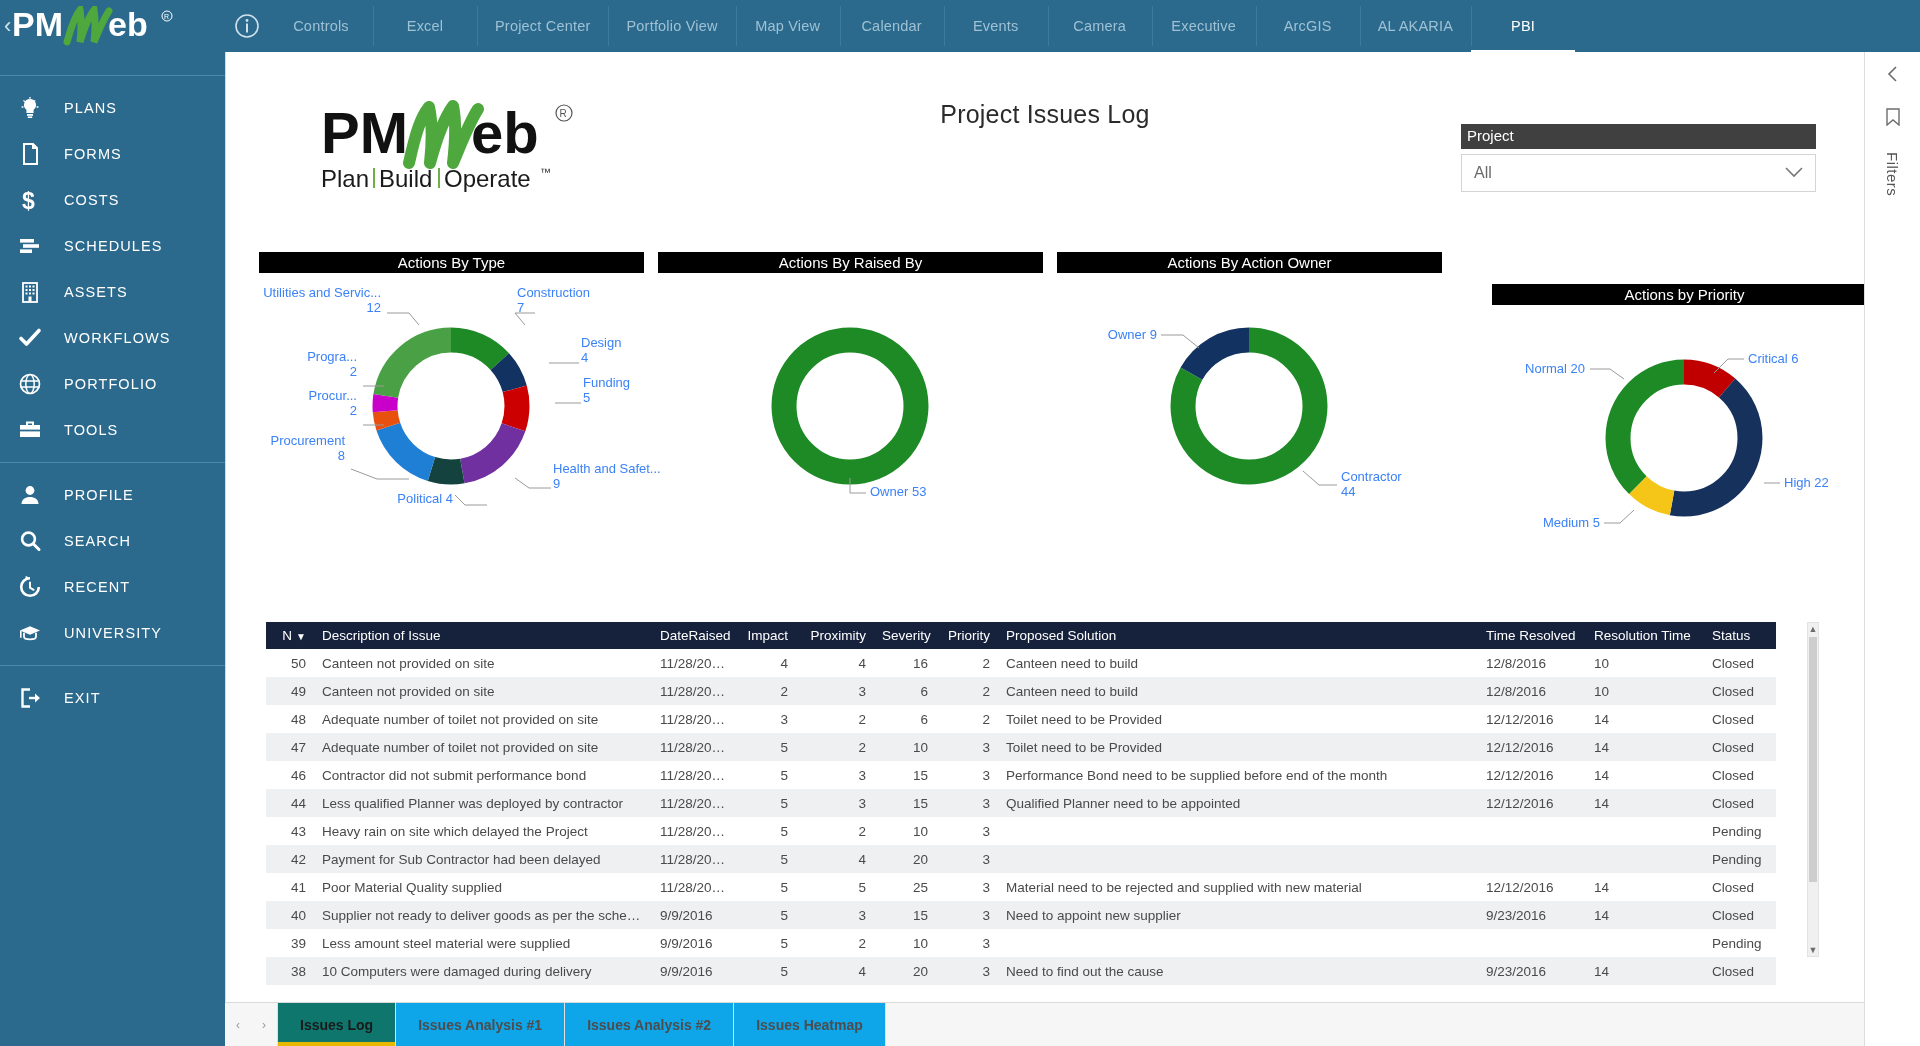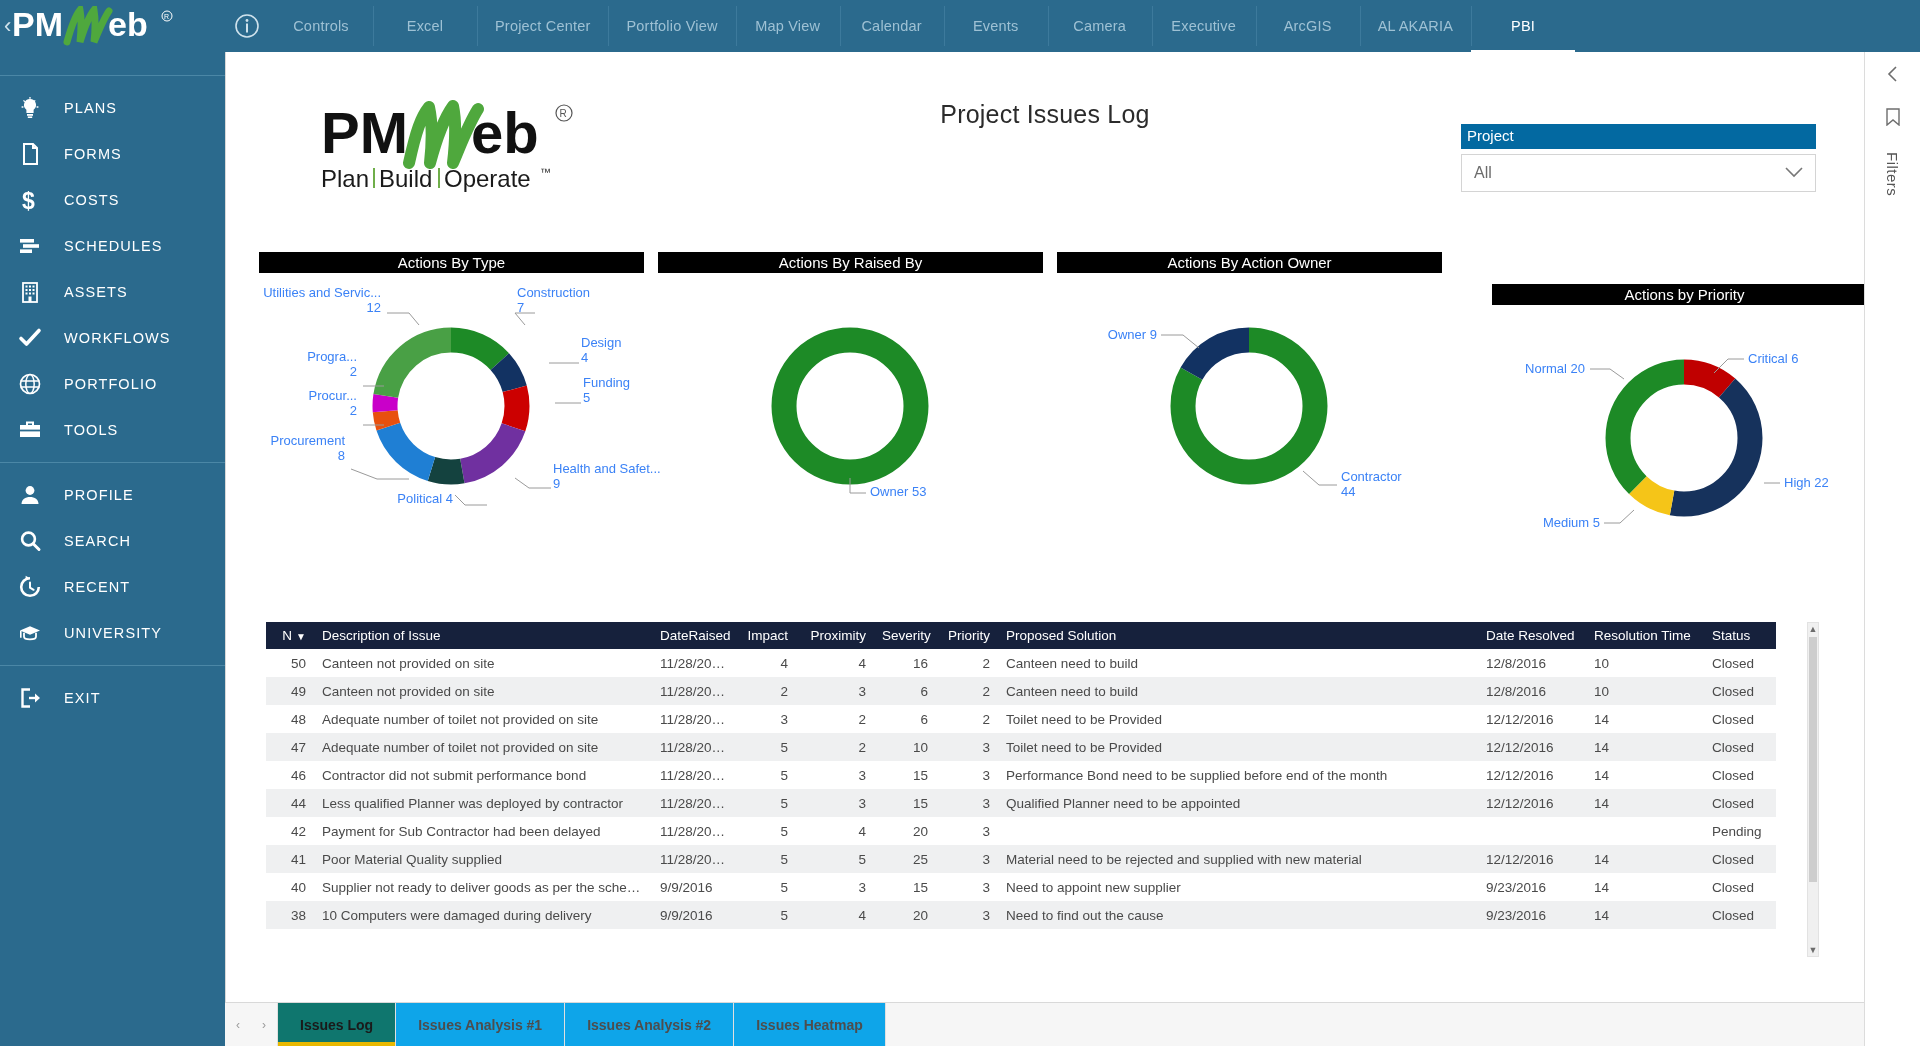--- a/index.html
+++ b/index.html
@@ -58,21 +58,21 @@
 
   .brand-logo { position: absolute; left: 95px; top: 47px; }
   .report-title {
     position: absolute; top: 48px; left: 0; right: 0; text-align: center;
     font-size: 25px; color: #2b2b2b; font-weight: 400; letter-spacing: .2px;
   }
 
   
   .slicer { position: absolute; right: 48px; top: 72px; width: 355px; }
   .slicer-title {
-    background: #0369a1; color: #ffffff; font-size: 15px; padding: 3px 6px 4px 6px;
+    background: #404040; color: #ffffff; font-size: 15px; padding: 3px 6px 4px 6px;
     line-height: 18px;
   }
   .slicer-box {
     border: 1px solid #d4d4d4; height: 38px; display: flex; align-items: center;
     padding: 0 12px; justify-content: space-between; color: #6b6b6b; font-size: 16px;
     background: #fff; margin-top: 5px;
   }
   .slicer-box .chev { color: #6b6b6b; font-size: 13px; }
 
   
@@ -558,21 +558,21 @@
           <thead>
             <tr>
               <th class="num"><span>N</span><span class="sort-caret">▼</span></th>
               <th>Description of Issue</th>
               <th>DateRaised</th>
               <th class="num">Impact</th>
               <th class="num">Proximity</th>
               <th class="num">Severity</th>
               <th class="num">Priority</th>
               <th>Proposed Solution</th>
-              <th>Date Resolved</th>
+              <th>Time Resolved</th>
               <th>Resolution Time</th>
               <th>Status</th>
             </tr>
           </thead>
           <tbody id="tbody">
               <tr>
                 <td class="num">50</td>
                 <td>Canteen not provided on site</td>
                 <td>11/28/2016</td>
                 <td class="num">4</td>
@@ -643,20 +643,33 @@
                 <td class="num">5</td>
                 <td class="num">3</td>
                 <td class="num">15</td>
                 <td class="num">3</td>
                 <td>Qualified Planner need to be appointed</td>
                 <td>12/12/2016</td>
                 <td>14</td>
                 <td>Closed</td>
               </tr>
               <tr>
+                <td class="num">43</td>
+                <td>Heavy rain on site which delayed the Project</td>
+                <td>11/28/2016</td>
+                <td class="num">5</td>
+                <td class="num">2</td>
+                <td class="num">10</td>
+                <td class="num">3</td>
+                <td></td>
+                <td></td>
+                <td></td>
+                <td>Pending</td>
+              </tr>
+              <tr>
                 <td class="num">42</td>
                 <td>Payment for Sub Contractor had been delayed</td>
                 <td>11/28/2016</td>
                 <td class="num">5</td>
                 <td class="num">4</td>
                 <td class="num">20</td>
                 <td class="num">3</td>
                 <td></td>
                 <td></td>
                 <td></td>
@@ -680,20 +693,33 @@
                 <td>Supplier not ready to deliver goods as per the schedule</td>
                 <td>9/9/2016</td>
                 <td class="num">5</td>
                 <td class="num">3</td>
                 <td class="num">15</td>
                 <td class="num">3</td>
                 <td>Need to appoint new supplier</td>
                 <td>9/23/2016</td>
                 <td>14</td>
                 <td>Closed</td>
+              </tr>
+              <tr>
+                <td class="num">39</td>
+                <td>Less amount steel material were supplied</td>
+                <td>9/9/2016</td>
+                <td class="num">5</td>
+                <td class="num">2</td>
+                <td class="num">10</td>
+                <td class="num">3</td>
+                <td></td>
+                <td></td>
+                <td></td>
+                <td>Pending</td>
               </tr>
               <tr>
                 <td class="num">38</td>
                 <td>10 Computers were damaged during delivery</td>
                 <td>9/9/2016</td>
                 <td class="num">5</td>
                 <td class="num">4</td>
                 <td class="num">20</td>
                 <td class="num">3</td>
                 <td>Need to find out the cause</td>

